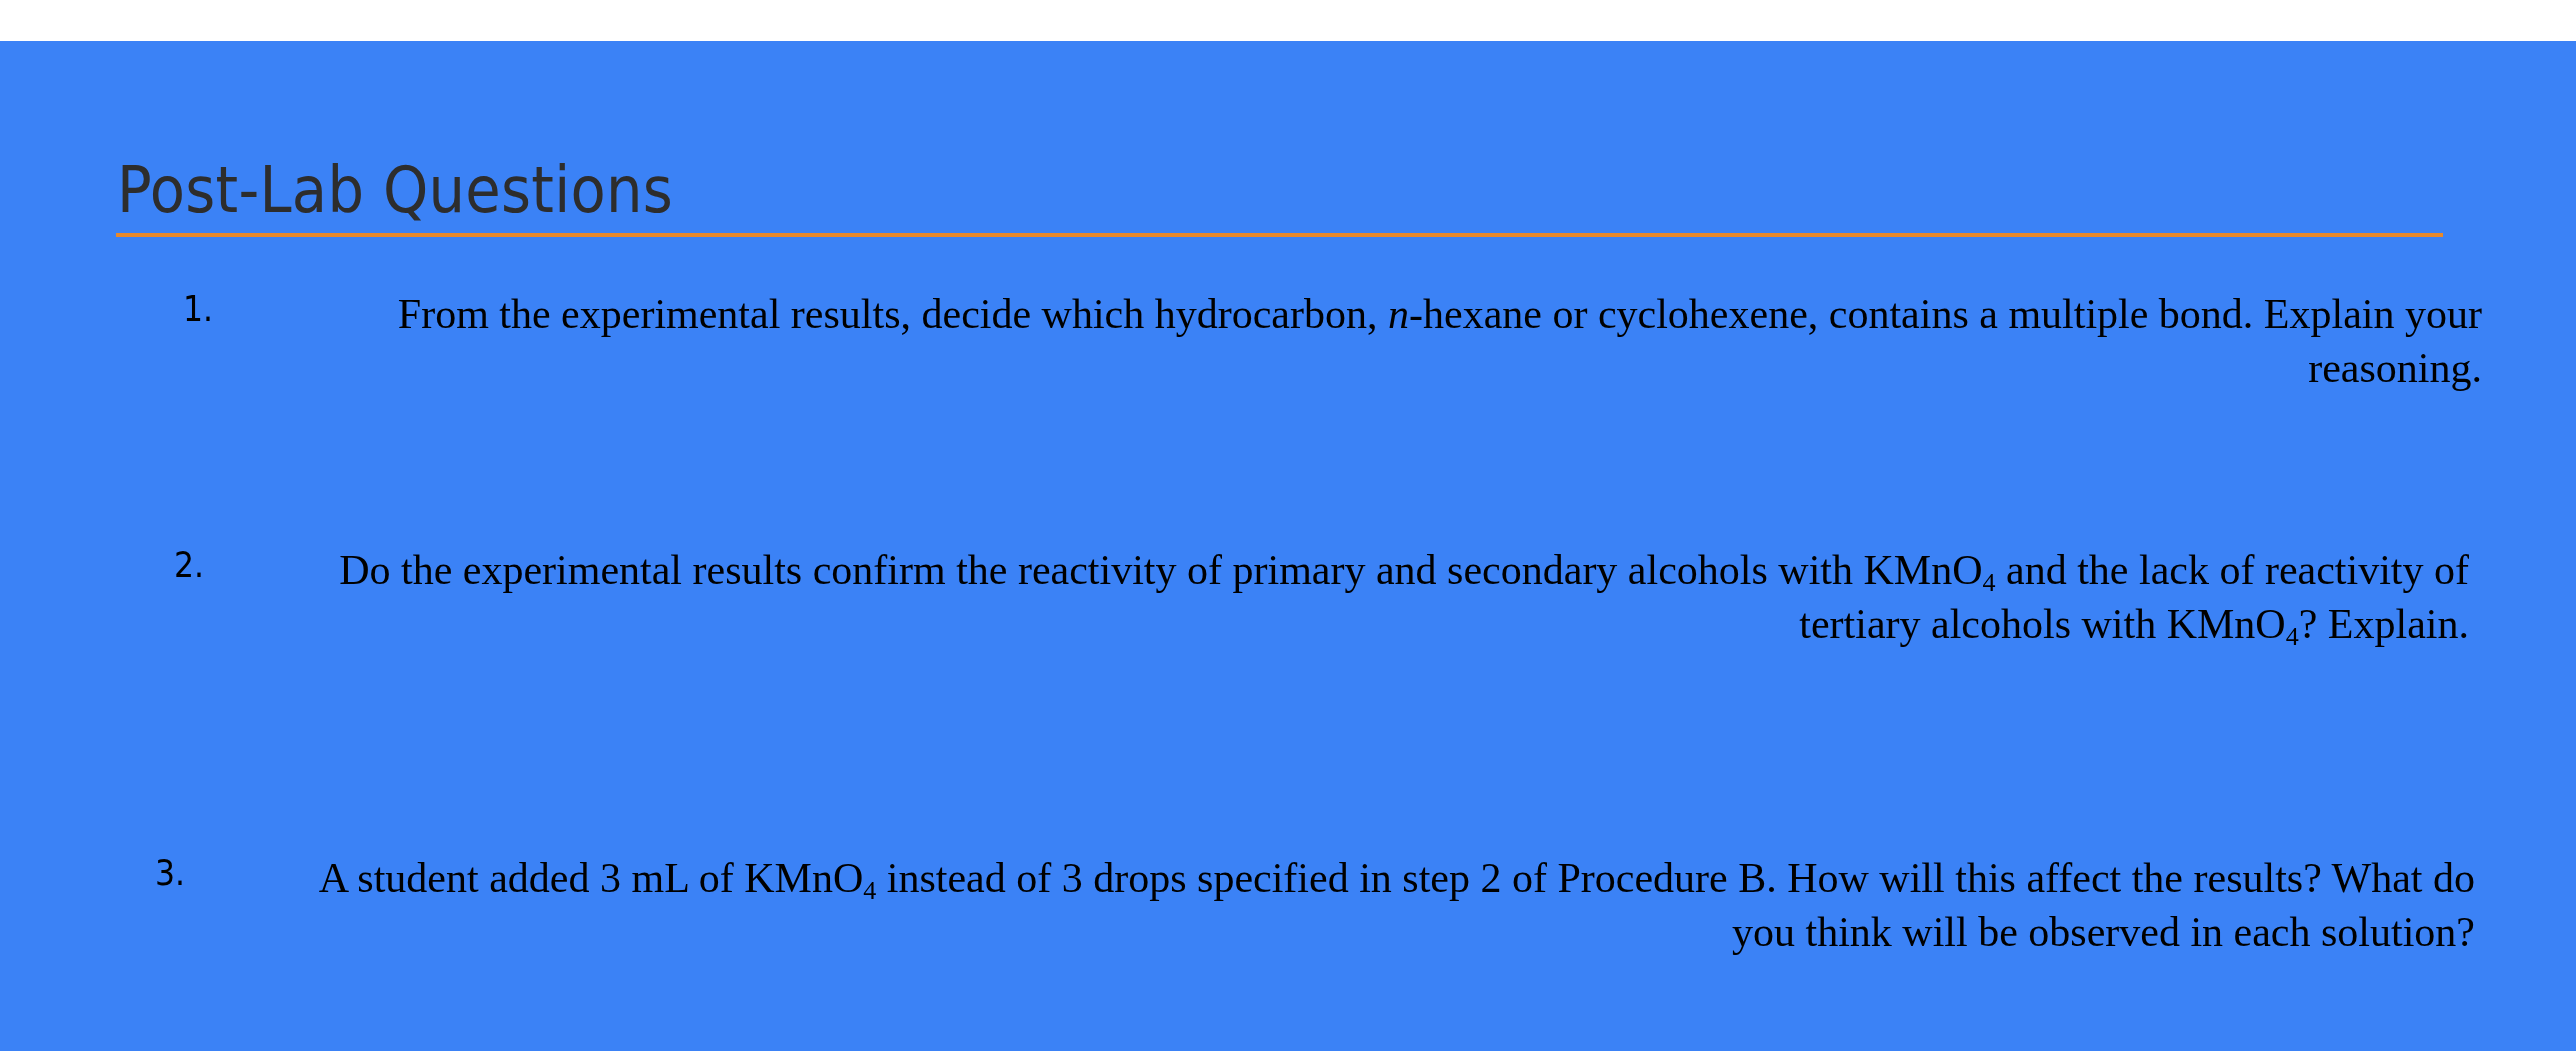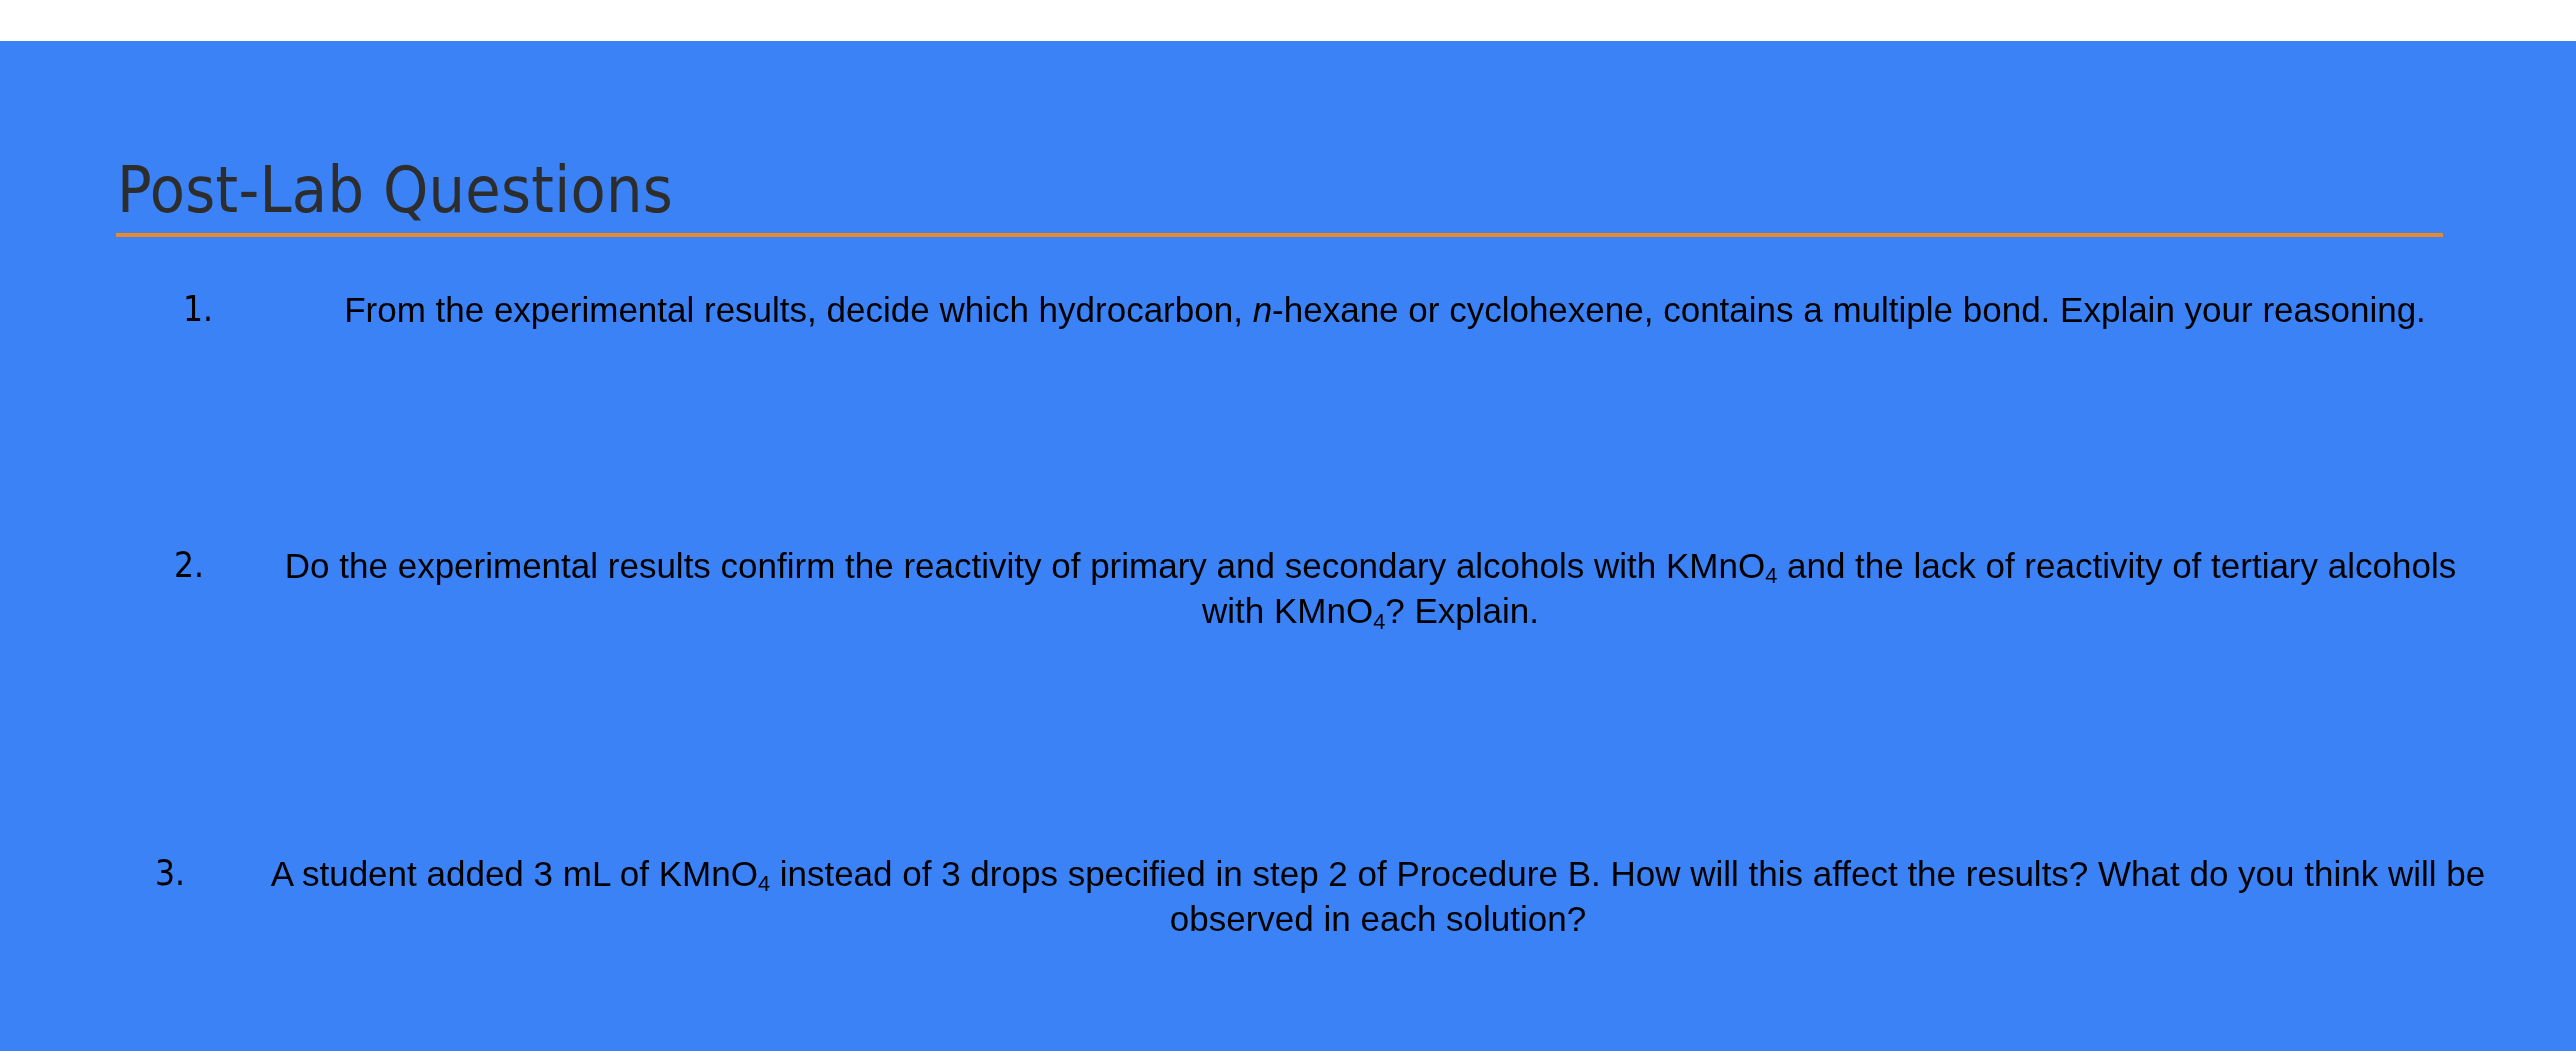--- a/index.html
+++ b/index.html
@@ -70,27 +70,27 @@
     font-size: 35px;
     font-weight: 400;
     line-height: 1.30;
     color: #000000;
     white-space: nowrap;
   }
 
   .q-text {
     position: absolute;
     top: 0;
-    font-family: Liberation Sans, sans-serif;
+    font-family: Liberation Serif, serif;
     font-stretch: condensed;
-    font-size: 35px;
+    font-size: 42px;
     font-weight: 400;
     line-height: 1.30;
     color: #000000;
-    text-align: center;
+    text-align: right;
   }
 
   .q-text i,
   .q-text em {
     font-style: italic;
   }
 
   .q-text sub {
     font-size: 0.62em;
     vertical-align: baseline;
@@ -99,21 +99,21 @@
   }
 
   
   #question-1 .q-number { left: 83px;  width: 130px; }
   #question-1 .q-text   { left: 288px;  width: 2194px; }
 
   #question-2 .q-number { left: 74px;  width: 130px; }
   #question-2 .q-text   { left: 272px;  width: 2197px; }
 
   #question-3 .q-number { left: 55px;  width: 130px; }
-  #question-3 .q-text   { left: 267px;  width: 2222px; }
+  #question-3 .q-text   { left: 253px;  width: 2222px; }
 </style>
 </head>
 <body>
 
 <div class="slide">
 
   <h1 class="slide-title">Post-Lab Questions</h1>
 
   <div class="title-rule"></div>
 

